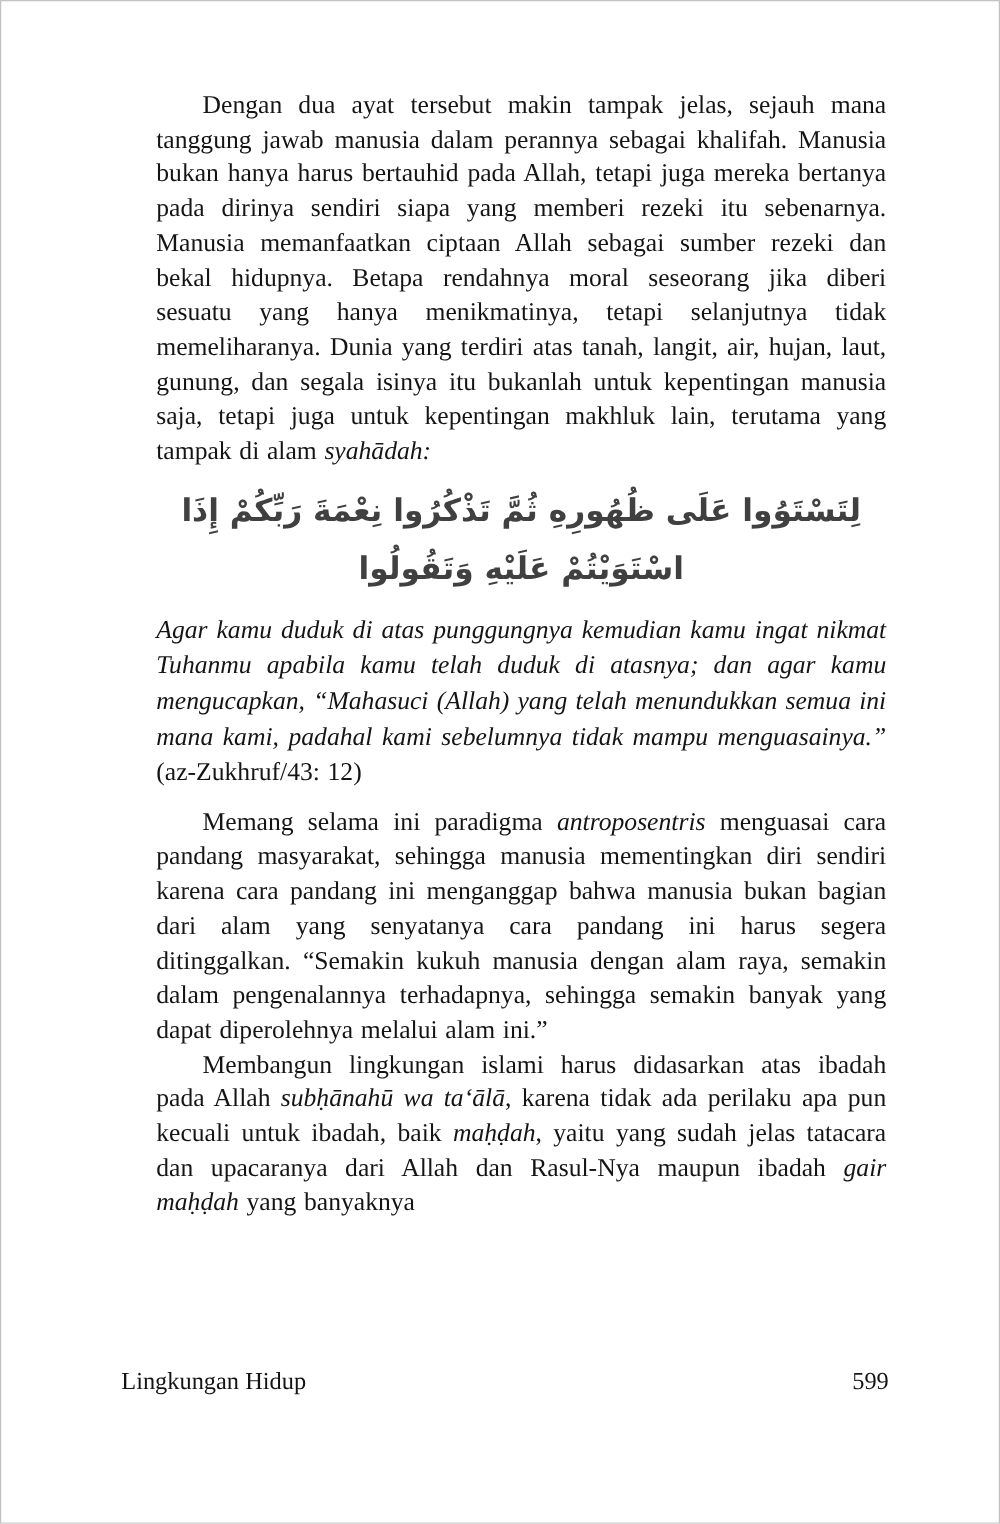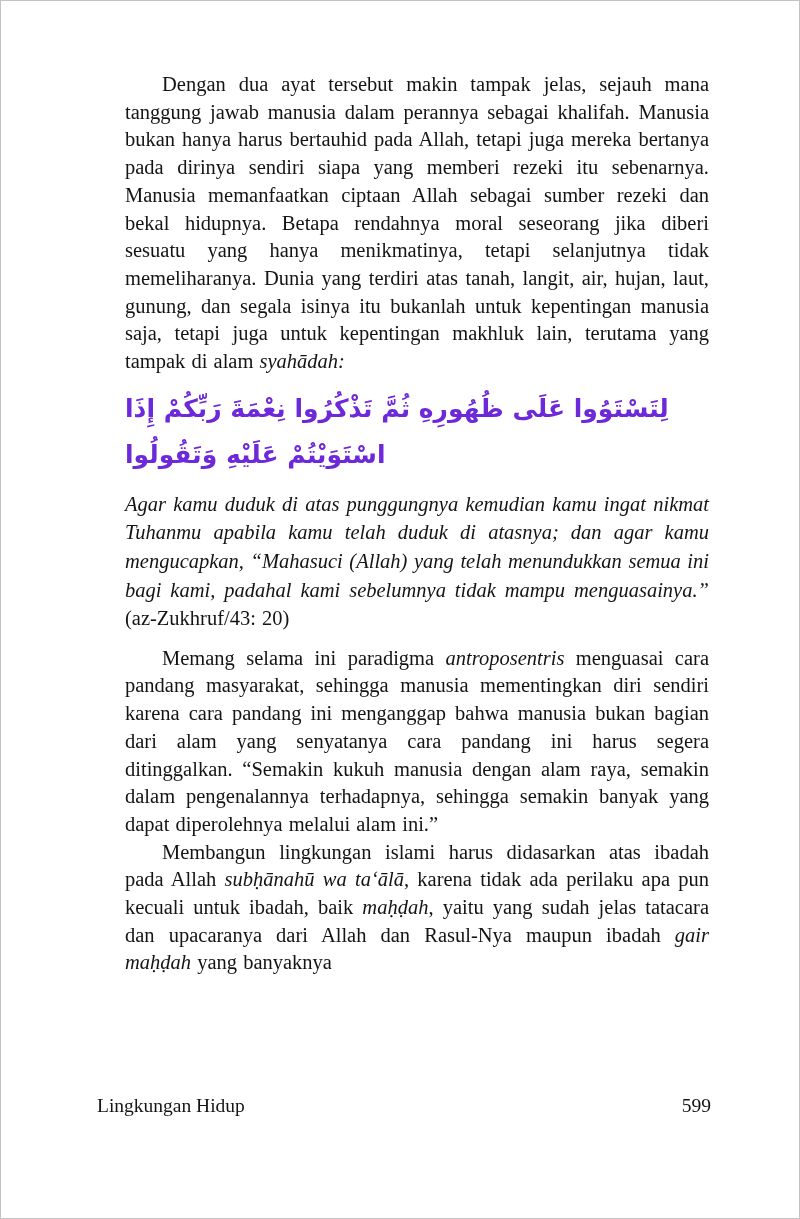--- a/index.html
+++ b/index.html
@@ -25,27 +25,27 @@
     font-size: 20.5px;
     line-height: 27.7px;
     text-align: justify;
     margin: 0;
     word-spacing: 1px;
   }
   .para.indent { text-indent: 37px; }
   .it { font-style: italic; }
   .arabic-block {
     direction: rtl;
-    text-align: left;
+    text-align: center;
     font-family: "DejaVu Sans", sans-serif;
     font-weight: bold;
     font-size: 25px;
     line-height: 46px;
     margin: 10px 0 12px 0;
-    color: #6d28d9;
+    color: #404040;
   }
   .translation {
     margin: 8px 0 12px 0;
     line-height: 28.6px;
   }
   .footer {
     position: absolute;
     left: 96px;
     right: 88px;
     top: 1094px;
@@ -60,21 +60,21 @@
 <body>
 
 <div class="page">
 
   <p class="para indent"><span>Dengan dua ayat tersebut makin tampak jelas, sejauh mana tanggung jawab manusia dalam perannya sebagai khalifah. Manusia bukan hanya harus bertauhid pada Allah, tetapi juga mereka bertanya pada dirinya sendiri siapa yang memberi rezeki itu sebenarnya. Manusia memanfaatkan ciptaan Allah sebagai sumber rezeki dan bekal hidupnya. Betapa rendahnya moral seseorang jika diberi sesuatu yang hanya menikmatinya, tetapi selanjutnya tidak memeliharanya. Dunia yang terdiri atas tanah, langit, air, hujan, laut, gunung, dan segala isinya itu bukanlah untuk kepentingan manusia saja, tetapi juga untuk kepentingan makhluk lain, terutama yang tampak di alam </span><span class="it">syahādah:</span></p>
 
   <div class="arabic-block" dir="rtl">
     <div>لِتَسْتَوُوا عَلَى ظُهُورِهِ ثُمَّ تَذْكُرُوا نِعْمَةَ رَبِّكُمْ إِذَا اسْتَوَيْتُمْ عَلَيْهِ وَتَقُولُوا</div>
   </div>
 
-  <p class="para translation"><span class="it">Agar kamu duduk di atas punggungnya kemudian kamu ingat nikmat Tuhanmu apabila kamu telah duduk di atasnya; dan agar kamu mengucapkan, “Mahasuci (Allah) yang telah menundukkan semua ini bagi kami, padahal kami sebelumnya tidak mampu menguasainya.” </span><span>(az-Zukhruf/43: 20)</span></p>
+  <p class="para translation"><span class="it">Agar kamu duduk di atas punggungnya kemudian kamu ingat nikmat Tuhanmu apabila kamu telah duduk di atasnya; dan agar kamu mengucapkan, “Mahasuci (Allah) yang telah menundukkan semua ini mana kami, padahal kami sebelumnya tidak mampu menguasainya.” </span><span>(az-Zukhruf/43: 12)</span></p>
 
   <p class="para indent"><span>Memang selama ini paradigma </span><span class="it">antroposentris</span><span> menguasai cara pandang masyarakat, sehingga manusia mementingkan diri sendiri karena cara pandang ini menganggap bahwa manusia bukan bagian dari alam yang senyatanya cara pandang ini harus segera ditinggalkan. “Semakin kukuh manusia dengan alam raya, semakin dalam pengenalannya terhadapnya, sehingga semakin banyak yang dapat diperolehnya melalui alam ini.”</span></p>
 
   <p class="para indent"><span>Membangun lingkungan islami harus didasarkan atas ibadah pada Allah </span><span class="it">subḥānahū wa ta‘ālā</span><span>, karena tidak ada perilaku apa pun kecuali untuk ibadah, baik </span><span class="it">maḥḍah</span><span>, yaitu yang sudah jelas tatacara dan upacaranya dari Allah dan Rasul-Nya maupun ibadah </span><span class="it">gair maḥḍah</span><span> yang banyaknya</span></p>
 
   <div class="footer">
     <span class="running-title">Lingkungan Hidup</span>
     <span>599</span>
   </div>
 

